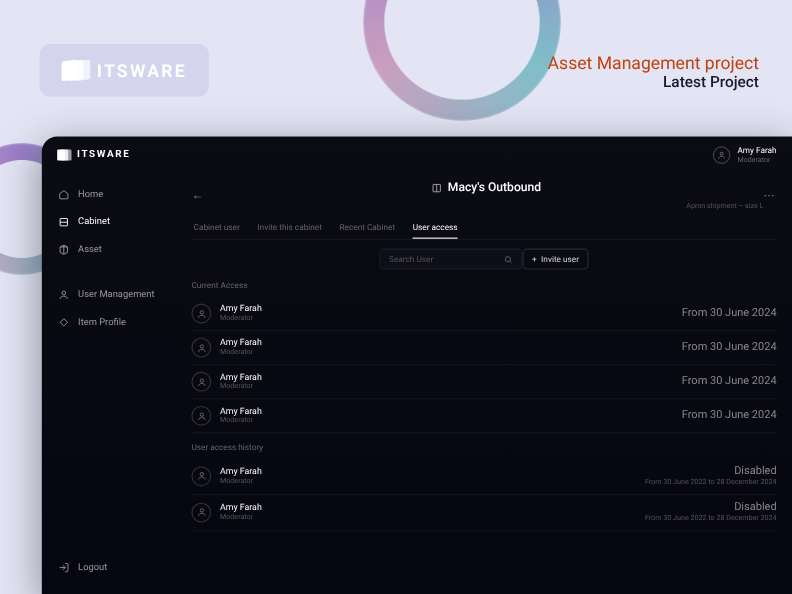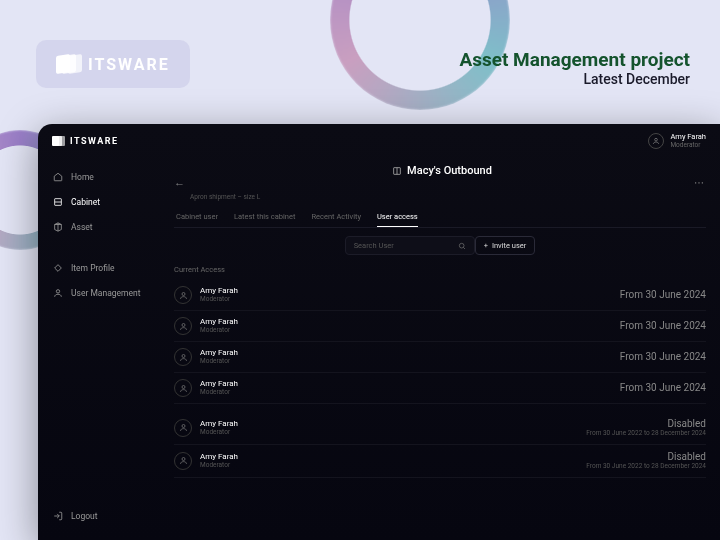--- a/index.html
+++ b/index.html
@@ -8,21 +8,21 @@
 .ring1{width:180px;height:180px;top:-70px;left:330px;-webkit-mask:radial-gradient(circle,transparent 55%,black 56%);mask:radial-gradient(circle,transparent 55%,black 56%)}
 .ring2{width:120px;height:120px;top:130px;left:-40px;-webkit-mask:radial-gradient(circle,transparent 52%,black 53%);mask:radial-gradient(circle,transparent 52%,black 53%)}
 .logo-badge{position:absolute;top:40px;left:36px;background:rgba(200,200,230,.55);border-radius:10px;padding:12px 20px;display:flex;align-items:center;gap:8px}
 .logo-badge .mark{width:24px;height:24px;position:relative}
 .logo-badge .mark div{position:absolute;width:14px;height:18px;background:#fff;border-radius:2px;top:3px}
 .logo-badge .mark div:nth-child(1){left:0;transform:skewY(-8deg)}
 .logo-badge .mark div:nth-child(2){left:6px;transform:skewY(-8deg);opacity:.85}
 .logo-badge .mark div:nth-child(3){left:12px;transform:skewY(-8deg);opacity:.7}
 .logo-badge .text{color:#fff;font-weight:700;letter-spacing:2px;font-size:16px}
 .headline{position:absolute;top:48px;right:30px;text-align:right}
-.headline .line1{color:#14532d;font-size:19px;font-weight:700}
+.headline .line1{color:#c2410c;font-size:16px;font-weight:400}
 .headline .line2{color:#1a1a2a;font-size:14px;font-weight:500}
 .app{position:absolute;top:124px;left:38px;right:0;bottom:0;background:linear-gradient(180deg,#0b0b14 0%,#060610 100%);border-radius:14px 0 0 0;overflow:hidden;color:#b8b8c8;box-shadow:0 10px 40px rgba(0,0,0,.4)}
 .topbar{height:34px;display:flex;align-items:center;padding:0 14px;justify-content:space-between}
 .app-logo{display:flex;align-items:center;gap:6px}
 .app-logo .m{width:12px;height:12px;position:relative}
 .app-logo .m div{position:absolute;width:7px;height:10px;background:#fff;border-radius:1px;top:1px}
 .app-logo .m div:nth-child(1){left:0}
 .app-logo .m div:nth-child(2){left:3px;opacity:.8}
 .app-logo .m div:nth-child(3){left:6px;opacity:.6}
 .app-logo span{color:#fff;font-weight:700;font-size:9px;letter-spacing:1.5px}
@@ -34,25 +34,25 @@
 .body{display:flex;height:calc(100% - 34px)}
 .sidebar{width:128px;padding:6px 0;display:flex;flex-direction:column}
 .nav-item{display:flex;align-items:center;gap:8px;padding:7px 14px;font-size:8.5px;color:#999;cursor:pointer}
 .nav-item.active{color:#fff}
 .nav-item .ico{width:11px;height:11px;display:flex;align-items:center;justify-content:center;font-size:10px}
 .nav-sep{height:16px}
 .nav-bottom{margin-top:auto;padding-bottom:6px}
 .main{flex:1;padding:6px 14px 0 8px;overflow:hidden}
 .page-head{display:flex;align-items:center;margin-bottom:6px}
 .back{width:16px;font-size:11px;color:#888;cursor:pointer}
-.title-block{flex:1;text-align:left}
+.title-block{flex:1;text-align:right}
 .title-row{display:flex;align-items:center;justify-content:center;gap:5px}
 .title-row .ti{font-size:9px;color:#aaa}
 .title-row .t{color:#fff;font-size:11px;font-weight:500}
-.subtitle{color:#555;font-size:6.5px;margin-top:16px}
+.subtitle{color:#555;font-size:6.5px;margin-top:6px}
 .more{font-size:10px;color:#888;letter-spacing:2px;cursor:pointer}
 .tabs{display:flex;gap:16px;border-bottom:1px solid #1a1a26;margin-bottom:8px;padding-left:2px}
 .tab{font-size:7.5px;color:#666;padding:5px 0;cursor:pointer}
 .tab.active{color:#fff;border-bottom:1px solid #fff}
 .toolbar{display:flex;justify-content:center;align-items:center;margin-bottom:10px}
 .search{display:flex;align-items:center;background:#0e0e18;border:1px solid #1c1c28;border-radius:4px;padding:4px 8px;width:130px}
 .search input{background:none;border:none;outline:none;color:#aaa;font-size:7.5px;flex:1}
 .search input::placeholder{color:#555}
 .search .si{font-size:8px;color:#666}
 .invite{display:flex;align-items:center;gap:4px;border:1px solid #2a2a38;border-radius:4px;padding:4px 8px;font-size:7.5px;color:#ddd;cursor:pointer}
@@ -76,21 +76,21 @@
 <div class="logo-badge">
   <div class="mark">
       <div></div>
       <div></div>
       <div></div>
     </div>
   <div class="text">ITSWARE</div>
 </div>
 <div class="headline">
   <div class="line1">Asset Management project</div>
-  <div class="line2">Latest December</div>
+  <div class="line2">Latest Project</div>
 </div>
 
 <div class="app">
   <div class="topbar">
     <div class="app-logo">
       <div class="m">
           <div></div>
           <div></div>
           <div></div>
         </div>
@@ -134,33 +134,33 @@
               <path d="M12 2l8 4v12l-8 4-8-4V6z"></path>
               <path d="M12 2v20M4 6l16 0"></path>
             </svg>
           </span>
         <span>Asset</span>
       </div>
       <div class="nav-sep"></div>
       <div class="nav-item">
         <span class="ico">
             <svg width="10" height="10" viewBox="0 0 24 24" fill="none" stroke="currentColor" stroke-width="2">
-              <path d="M20 12l-8 8-8-8 8-8z"></path>
-            </svg>
-          </span>
-        <span>Item Profile</span>
-      </div>
-      <div class="nav-item">
-        <span class="ico">
-            <svg width="10" height="10" viewBox="0 0 24 24" fill="none" stroke="currentColor" stroke-width="2">
               <circle cx="12" cy="8" r="4"></circle>
               <path d="M4 21c0-4 4-6 8-6s8 2 8 6"></path>
             </svg>
           </span>
         <span>User Management</span>
+      </div>
+      <div class="nav-item">
+        <span class="ico">
+            <svg width="10" height="10" viewBox="0 0 24 24" fill="none" stroke="currentColor" stroke-width="2">
+              <path d="M20 12l-8 8-8-8 8-8z"></path>
+            </svg>
+          </span>
+        <span>Item Profile</span>
       </div>
       <div class="nav-bottom">
         <div class="nav-item">
           <span class="ico">
               <svg width="10" height="10" viewBox="0 0 24 24" fill="none" stroke="currentColor" stroke-width="2">
                 <path d="M15 3h4a2 2 0 012 2v14a2 2 0 01-2 2h-4M10 17l5-5-5-5M15 12H3"></path>
               </svg>
             </span>
           <span>Logout</span>
         </div>
@@ -178,22 +178,22 @@
                 </svg>
               </span>
             <span class="t">Macy's Outbound</span>
           </div>
           <div class="subtitle">Apron shipment – size L</div>
         </div>
         <div class="more">⋯</div>
       </div>
       <div class="tabs">
         <div class="tab">Cabinet user</div>
-        <div class="tab">Latest this cabinet</div>
-        <div class="tab">Recent Activity</div>
+        <div class="tab">Invite this cabinet</div>
+        <div class="tab">Recent Cabinet</div>
         <div class="tab active">User access</div>
       </div>
       <div class="toolbar">
         <div class="search">
           <input placeholder="Search User" style="">
           <span class="si">
               <svg width="8" height="8" viewBox="0 0 24 24" fill="none" stroke="#777" stroke-width="2">
                 <circle cx="11" cy="11" r="7"></circle>
                 <line x1="21" y1="21" x2="16" y2="16"></line>
               </svg>
@@ -262,20 +262,21 @@
             <div class="info">
               <div class="nm">Amy Farah</div>
               <div class="rl">Moderator</div>
             </div>
             <div class="meta">
               <div class="status">From 30 June 2024</div>
             </div>
           </div>
         </div>
       <div class="section-gap"></div>
+      <div class="section-label">User access history</div>
       <div id="history-list">
           <div class="user-row">
             <div class="av">
               <svg width="9" height="9" viewBox="0 0 24 24" fill="none" stroke="#777" stroke-width="2">
                 <circle cx="12" cy="8" r="4"></circle>
                 <path d="M4 21c0-4 4-6 8-6s8 2 8 6"></path>
               </svg>
             </div>
             <div class="info">
               <div class="nm">Amy Farah</div>

